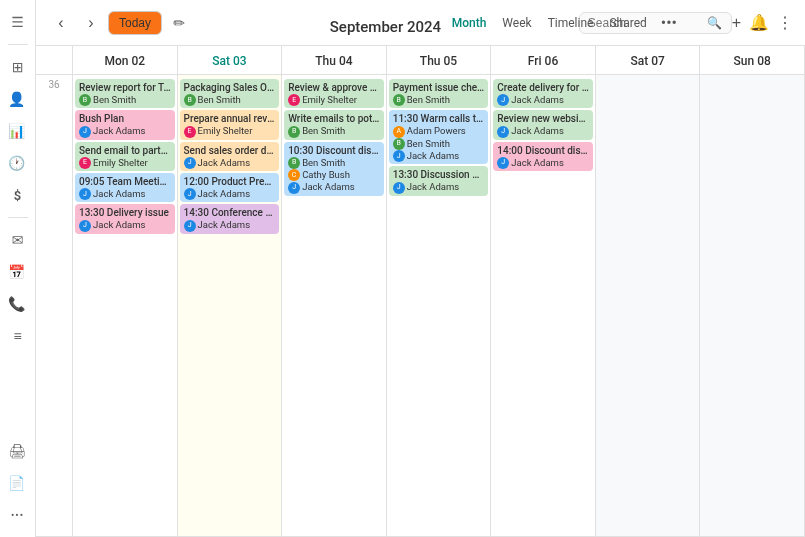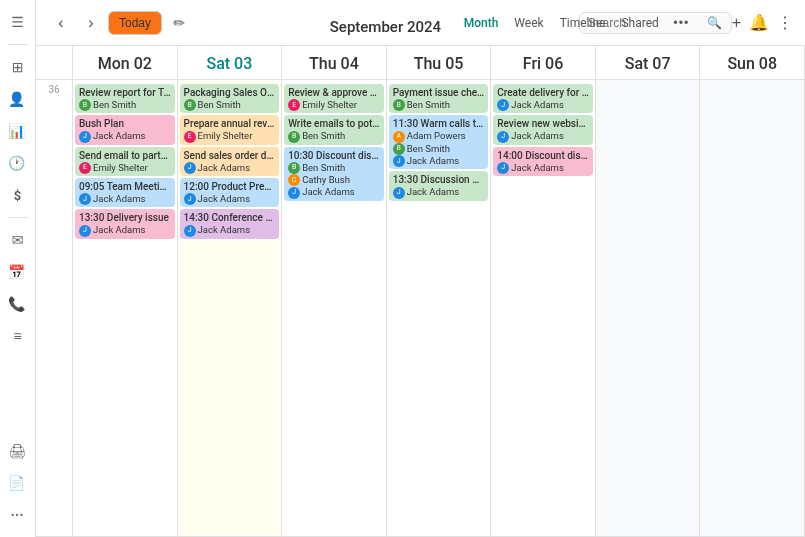--- a/index.html
+++ b/index.html
@@ -60,21 +60,21 @@
     .more-btn { color: #555; cursor: pointer; font-size: 16px; padding: 0 4px; }
     .search-input { border: none; background: none; outline: none; font-size: 12px; width: 120px; color: #333; }
     .topbar-right { display: flex; align-items: center; gap: 8px; }
 
     
     .calendar { flex: 1; overflow: hidden; display: flex; flex-direction: column; }
     .cal-header { display: grid; grid-template-columns: 37px repeat(7, 1fr); border-bottom: 1px solid #e0e0e0; }
     .cal-header-week { width: 37px; display: flex; align-items: center; justify-content: center; font-size: 10px; color: #999; border-right: 1px solid #e0e0e0; }
     .cal-header-day {
       padding: 8px 4px 6px 4px;
-      text-align: center; font-size: 16px; font-weight: 500; color: #333;
+      text-align: center; font-size: 12px; font-weight: 500; color: #333;
       border-right: 1px solid #e0e0e0;
     }
     .cal-header-day.today { color: #00897b; }
 
     .cal-body { flex: 1; display: grid; grid-template-columns: 37px repeat(7, 1fr); overflow: hidden; }
     .cal-week-num {
       border-right: 1px solid #e0e0e0;
       display: flex; align-items: flex-start; justify-content: center;
       padding-top: 4px; font-size: 10px; color: #999; border-bottom: 1px solid #e0e0e0;
     }
@@ -167,21 +167,21 @@
       <input type="text" class="search-input" style="border: none; background: none; outline: none; font-size: 12px; width: 100px; color: rgb(51, 51, 51);" placeholder="Search">
       <span style="color:#888;font-size:12px;cursor:pointer;">🔍</span>
     </div>
 
     <div class="topbar-right">
       <button style="background:none;border:none;cursor:pointer;font-size:16px;color:#555;">+</button>
       <button style="background:none;border:none;cursor:pointer;font-size:16px;color:#555;">🔔</button>
       <button style="background:none;border:none;cursor:pointer;font-size:16px;color:#555;">⋮</button>
     </div>
 
-    <div class="view-tabs" style="position:absolute;right:112px;top:50%;transform:translateY(-50%);display:flex;gap:4px;">
+    <div class="view-tabs" style="position:absolute;right:124px;top:50%;transform:translateY(-50%);display:flex;gap:4px;">
       <span class="view-tab active">Month</span>
       <span class="view-tab">Week</span>
       <span class="view-tab">Timeline</span>
       <span class="view-tab">Shared</span>
       <span class="more-btn">•••</span>
     </div>
   </div>
 
   <div class="calendar">
 

